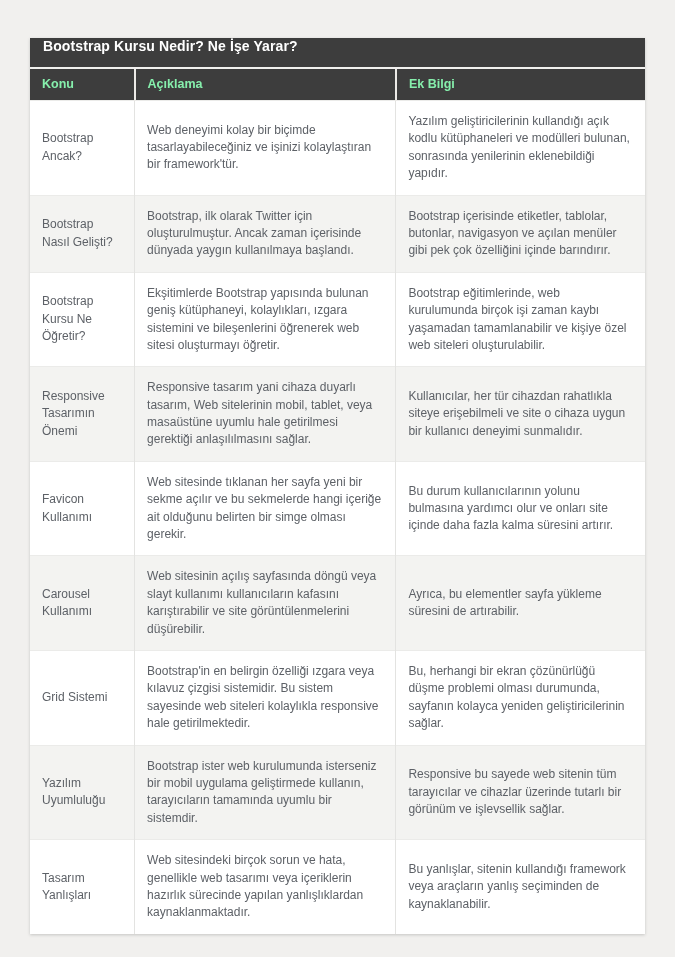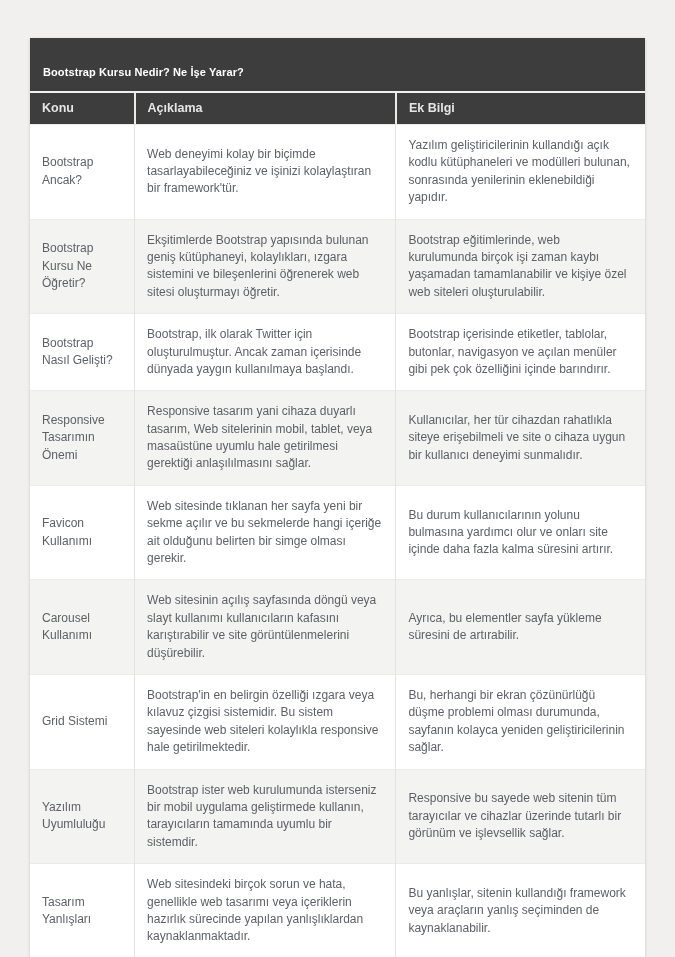--- a/index.html
+++ b/index.html
@@ -13,34 +13,34 @@
   .page { padding-top: 38px; }
   .card {
     width: 615px;
     margin: 0 auto;
     box-shadow: 0 1px 3px rgba(0,0,0,0.18);
     background: #ffffff;
   }
   .title-bar {
     background: #3d3d3d;
     color: #ffffff;
-    font-size: 11px;
+    font-size: 14px;
     font-weight: bold;
-    padding: 28px 13px 13px 13px;
+    padding: 0 13px 13px 13px;
     letter-spacing: 0.1px;
   }
   .head-gap { height: 2px; background: #f1f0ee; }
   table.info-table {
     width: 100%;
     border-collapse: collapse;
     table-layout: fixed;
   }
   table.info-table th {
     background: #3d3d3d;
-    color: #e5e5e5;
+    color: #86efac;
     font-size: 12.5px;
     font-weight: bold;
     text-align: left;
     padding: 8px 10px 9px 12px;
     vertical-align: middle;
   }
   table.info-table th + th { border-left: 2px solid #eceae7; margin-left: 34px; }
   table.info-table td {
     font-size: 12px;
     line-height: 1.45;
@@ -76,28 +76,28 @@
           <th>Ek Bilgi</th>
         </tr>
       </thead>
       <tbody>
         <tr>
           <td>Bootstrap Ancak?</td>
           <td>Web deneyimi kolay bir biçimde tasarlayabileceğiniz ve işinizi kolaylaştıran bir framework'tür.</td>
           <td>Yazılım geliştiricilerinin kullandığı açık kodlu kütüphaneleri ve modülleri bulunan, sonrasında yenilerinin eklenebildiği yapıdır.</td>
         </tr>
         <tr>
+          <td>Bootstrap Nasıl Gelişti?</td>
+          <td>Bootstrap, ilk olarak Twitter için oluşturulmuştur. Ancak zaman içerisinde dünyada yaygın kullanılmaya başlandı.</td>
+          <td>Bootstrap içerisinde etiketler, tablolar, butonlar, navigasyon ve açılan menüler gibi pek çok özelliğini içinde barındırır.</td>
+        </tr>
+        <tr>
           <td>Bootstrap Kursu Ne Öğretir?</td>
           <td>Ekşitimlerde Bootstrap yapısında bulunan geniş kütüphaneyi, kolaylıkları, ızgara sistemini ve bileşenlerini öğrenerek web sitesi oluşturmayı öğretir.</td>
           <td>Bootstrap eğitimlerinde, web kurulumunda birçok işi zaman kaybı yaşamadan tamamlanabilir ve kişiye özel web siteleri oluşturulabilir.</td>
-        </tr>
-        <tr>
-          <td>Bootstrap Nasıl Gelişti?</td>
-          <td>Bootstrap, ilk olarak Twitter için oluşturulmuştur. Ancak zaman içerisinde dünyada yaygın kullanılmaya başlandı.</td>
-          <td>Bootstrap içerisinde etiketler, tablolar, butonlar, navigasyon ve açılan menüler gibi pek çok özelliğini içinde barındırır.</td>
         </tr>
         <tr>
           <td>Responsive Tasarımın Önemi</td>
           <td>Responsive tasarım yani cihaza duyarlı tasarım, Web sitelerinin mobil, tablet, veya masaüstüne uyumlu hale getirilmesi gerektiği anlaşılılmasını sağlar.</td>
           <td>Kullanıcılar, her tür cihazdan rahatlıkla siteye erişebilmeli ve site o cihaza uygun bir kullanıcı deneyimi sunmalıdır.</td>
         </tr>
         <tr>
           <td>Favicon Kullanımı</td>
           <td>Web sitesinde tıklanan her sayfa yeni bir sekme açılır ve bu sekmelerde hangi içeriğe ait olduğunu belirten bir simge olması gerekir.</td>
           <td>Bu durum kullanıcılarının yolunu bulmasına yardımcı olur ve onları site içinde daha fazla kalma süresini artırır.</td>

